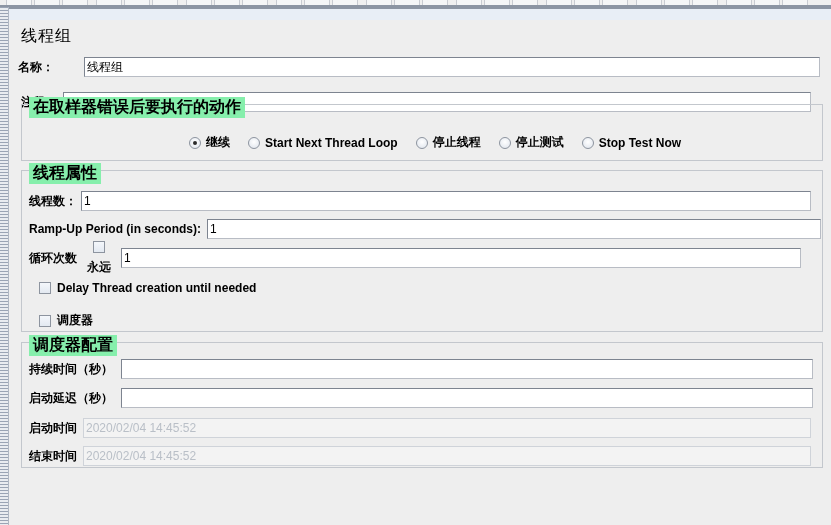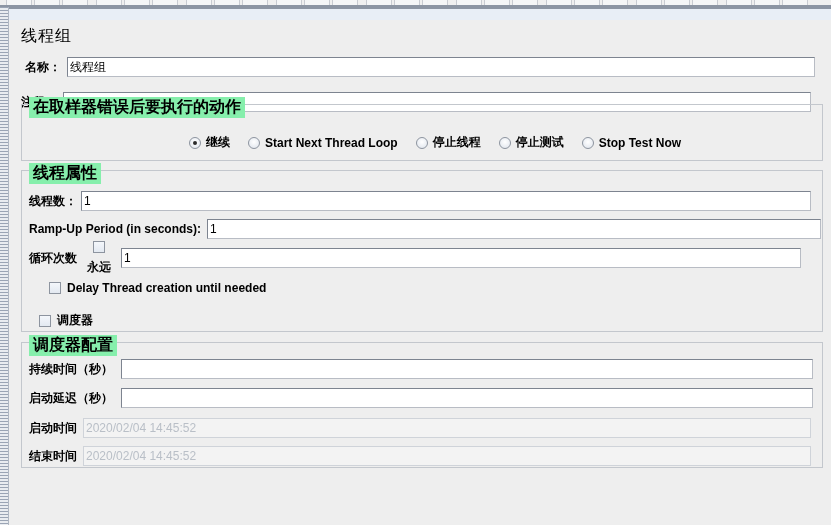--- a/index.html
+++ b/index.html
@@ -239,21 +239,21 @@
     <div class="tb-rule"></div>
   </div>
 
   <div class="splitter"></div>
 
   <div class="panel">
     <div class="panel-topstrip"></div>
 
     <div class="page-title">线程组</div>
 
-    <div class="field-row" style="left:16px; top:48px; width:802px;">
+    <div class="field-row" style="left:9px; top:48px; width:802px;gap:24px;">
       <span class="field-label">名称：</span>
       <input class="txt" type="text" style="width: 748px; margin-left: 6px;" value="线程组">
     </div>
 
     <div class="field-row" style="left:12px; top:83px; width:802px;">
       <span class="field-label">注释：</span>
       <input class="txt" type="text" style="width: 748px; margin-left: 6px;" value="">
     </div>
 
     <div class="groupbox" style="left:12px; top:95px; width:802px; height:57px;">
@@ -299,21 +299,21 @@
 
     <div class="field-row" style="left:20px; top:239px;">
       <span class="field-label">循环次数</span>
       <span class="check-row" style="position:static; margin-left:10px;flex-direction:column;">
         <span class="check-box"></span>
         <span class="check-label">永远</span>
       </span>
       <input class="txt" type="text" style="width: 680px; margin-left: 10px;" value="1">
     </div>
 
-    <div class="check-row" style="left:40px; top:272px;">
+    <div class="check-row" style="left:30px; top:272px;">
       <span class="check-box"></span>
       <span class="check-label">Delay Thread creation until needed</span>
     </div>
 
     <div class="check-row" style="left:30px; top:303px;">
       <span class="check-box"></span>
       <span class="check-label">调度器</span>
     </div>
 
     <div class="groupbox" style="left:12px; top:333px; width:802px; height:126px;">

